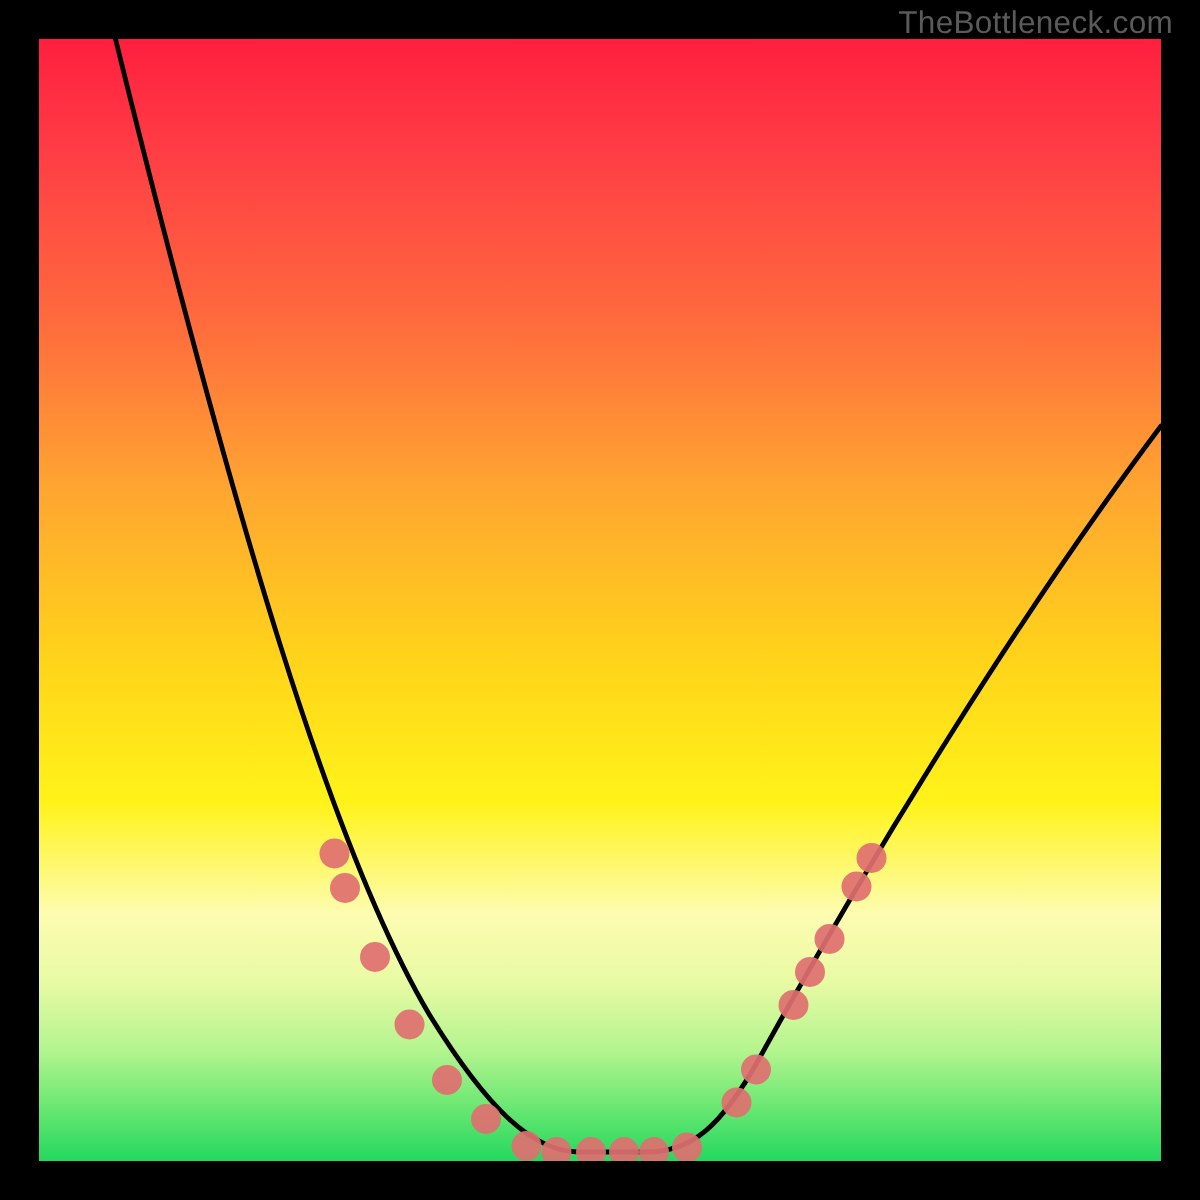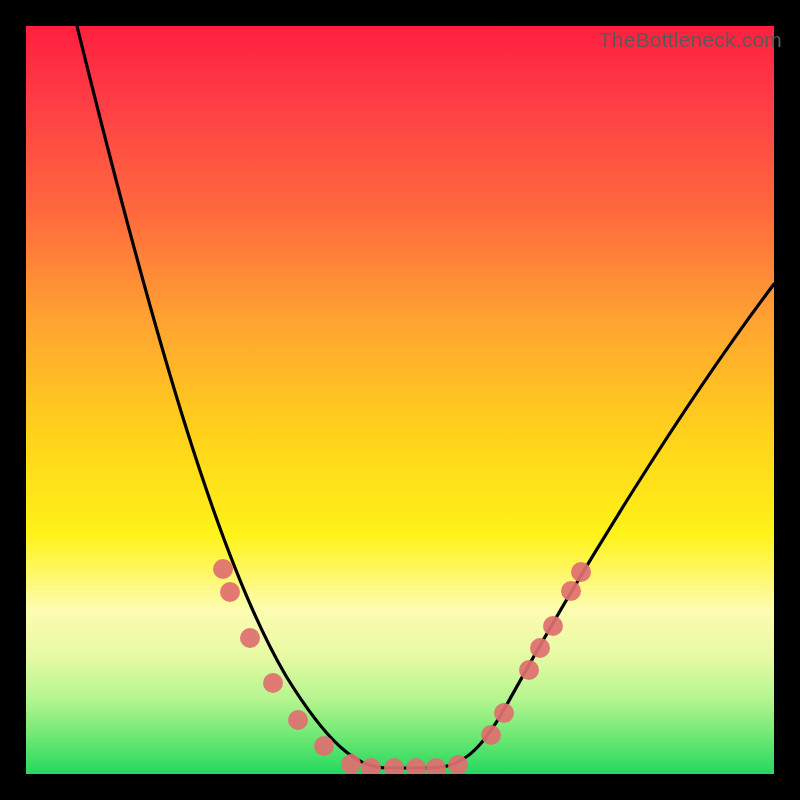--- a/index.html
+++ b/index.html
@@ -33,21 +33,20 @@
   }
   .watermark {
     position: absolute;
     top: 4px;
     right: 18px;
     color: #5a5a5a;
     font-size: 21px;
     font-weight: 500;
     letter-spacing: 0.2px;
     z-index: 10;
-    margin-top: 24px;
   }
   svg.overlay {
     position: absolute;
     left: 0;
     top: 0;
     width: 748px;
     height: 748px;
   }
   .curve {
     fill: none;

